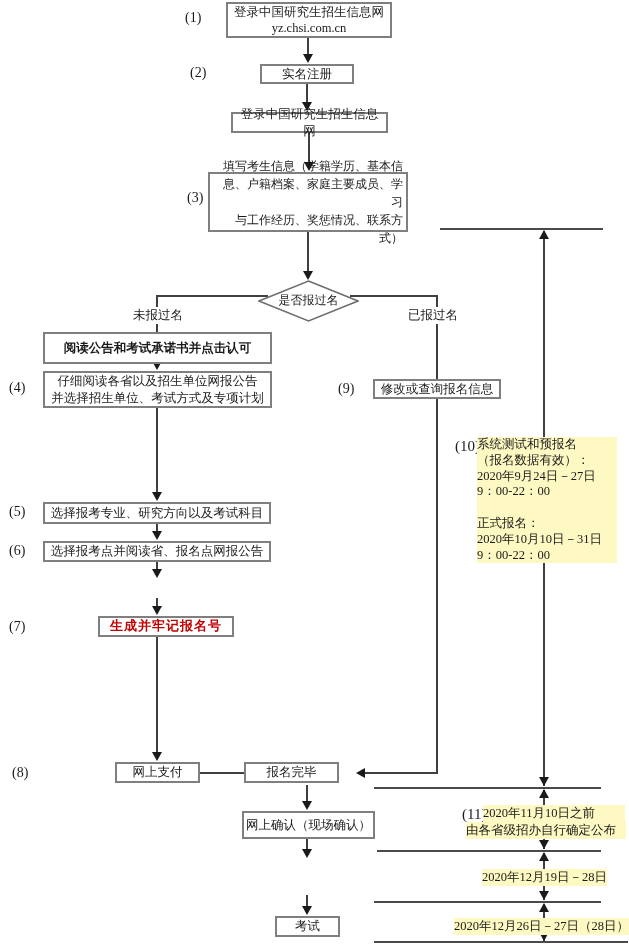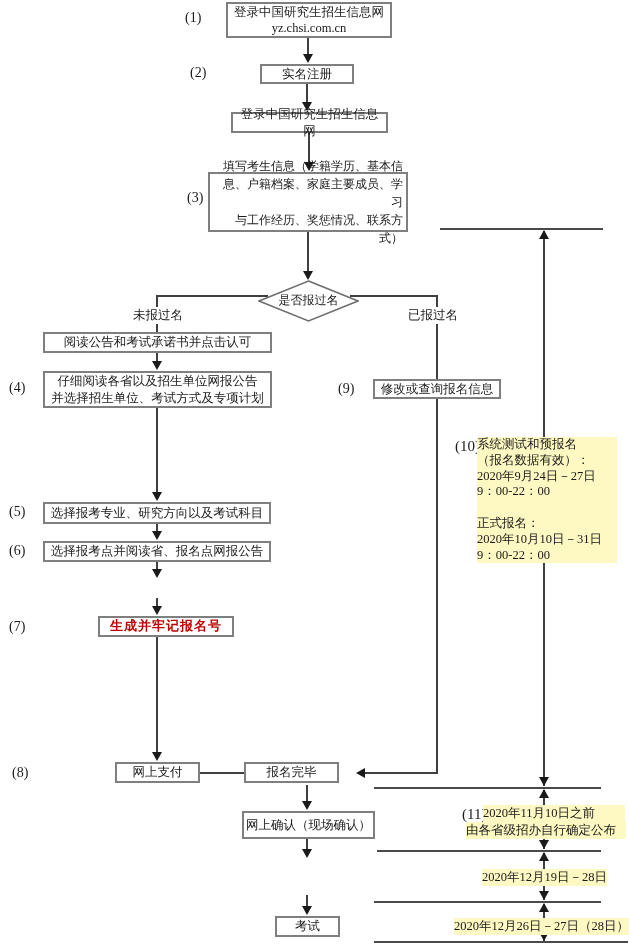--- a/index.html
+++ b/index.html
@@ -118,21 +118,21 @@
 与工作经历、奖惩情况、联系方式）</div>
 
   <svg id="diamond-wrap" viewBox="0 0 101 42">
     <polygon points="50.5,1 100,21 50.5,41 1,21" fill="#ffffff" stroke="#6e6e6e" stroke-width="1.6"></polygon>
   </svg>
   <div id="diamond-label">是否报过名</div>
 
   <div class="blabel" style="left:131px; top:307px;">未报过名</div>
   <div class="blabel" style="left:406px; top:307px;">已报过名</div>
 
-  <div class="box" style="left:43px; top:332px; width:229px; height:21px;">阅读公告和考试承诺书并点击认可</div>
+  <div class="box" style="left:43px; top:332px; width:229px; height:32px;font-weight:bold;">阅读公告和考试承诺书并点击认可</div>
   <div class="box" style="left:43px; top:371px; width:229px; height:37px;">仔细阅读各省以及招生单位网报公告
 并选择招生单位、考试方式及专项计划</div>
   <div class="box" style="left:43px; top:502px; width:228px; height:22px;">选择报考专业、研究方向以及考试科目</div>
   <div class="box" style="left:373px; top:379px; width:128px; height:20px;">修改或查询报名信息</div>
   <div class="box" style="left:43px; top:541px; width:228px; height:21px;">选择报考点并阅读省、报名点网报公告</div>
   <div class="box red" style="left:90px; top:616px; width:136px; height:21px;">生成并牢记报名号</div>
   <div class="box" style="left:115px; top:762px; width:85px;  height:21px;">网上支付</div>
   <div class="box" style="left:244px; top:762px; width:95px;  height:21px;font-family:Liberation Serif, serif;">报名完毕</div>
   <div class="box" style="left:242px; top:811px; width:133px; height:28px;">网上确认（现场确认）</div>
   <div class="box" style="left:275px; top:916px; width:65px;  height:21px;">考试</div>

